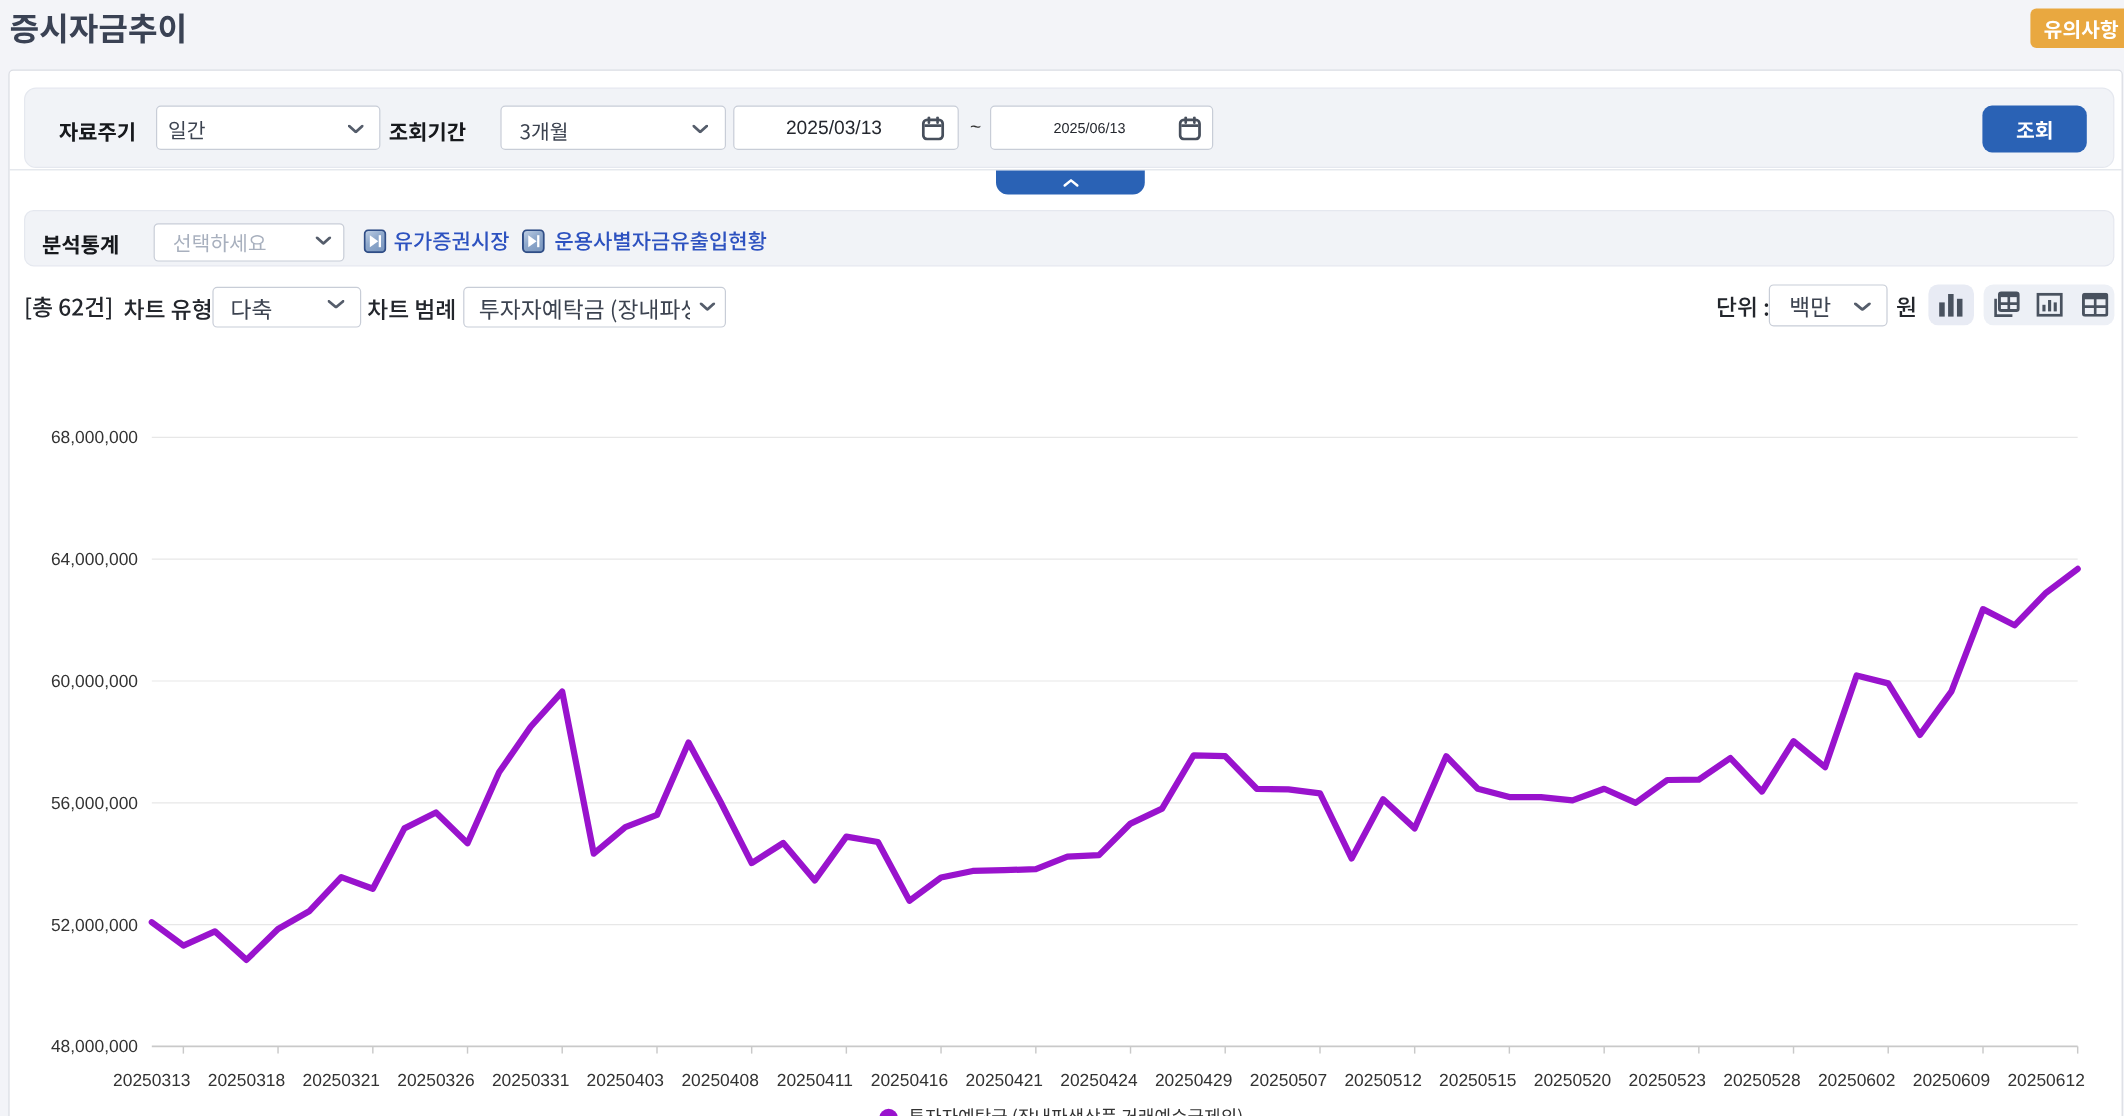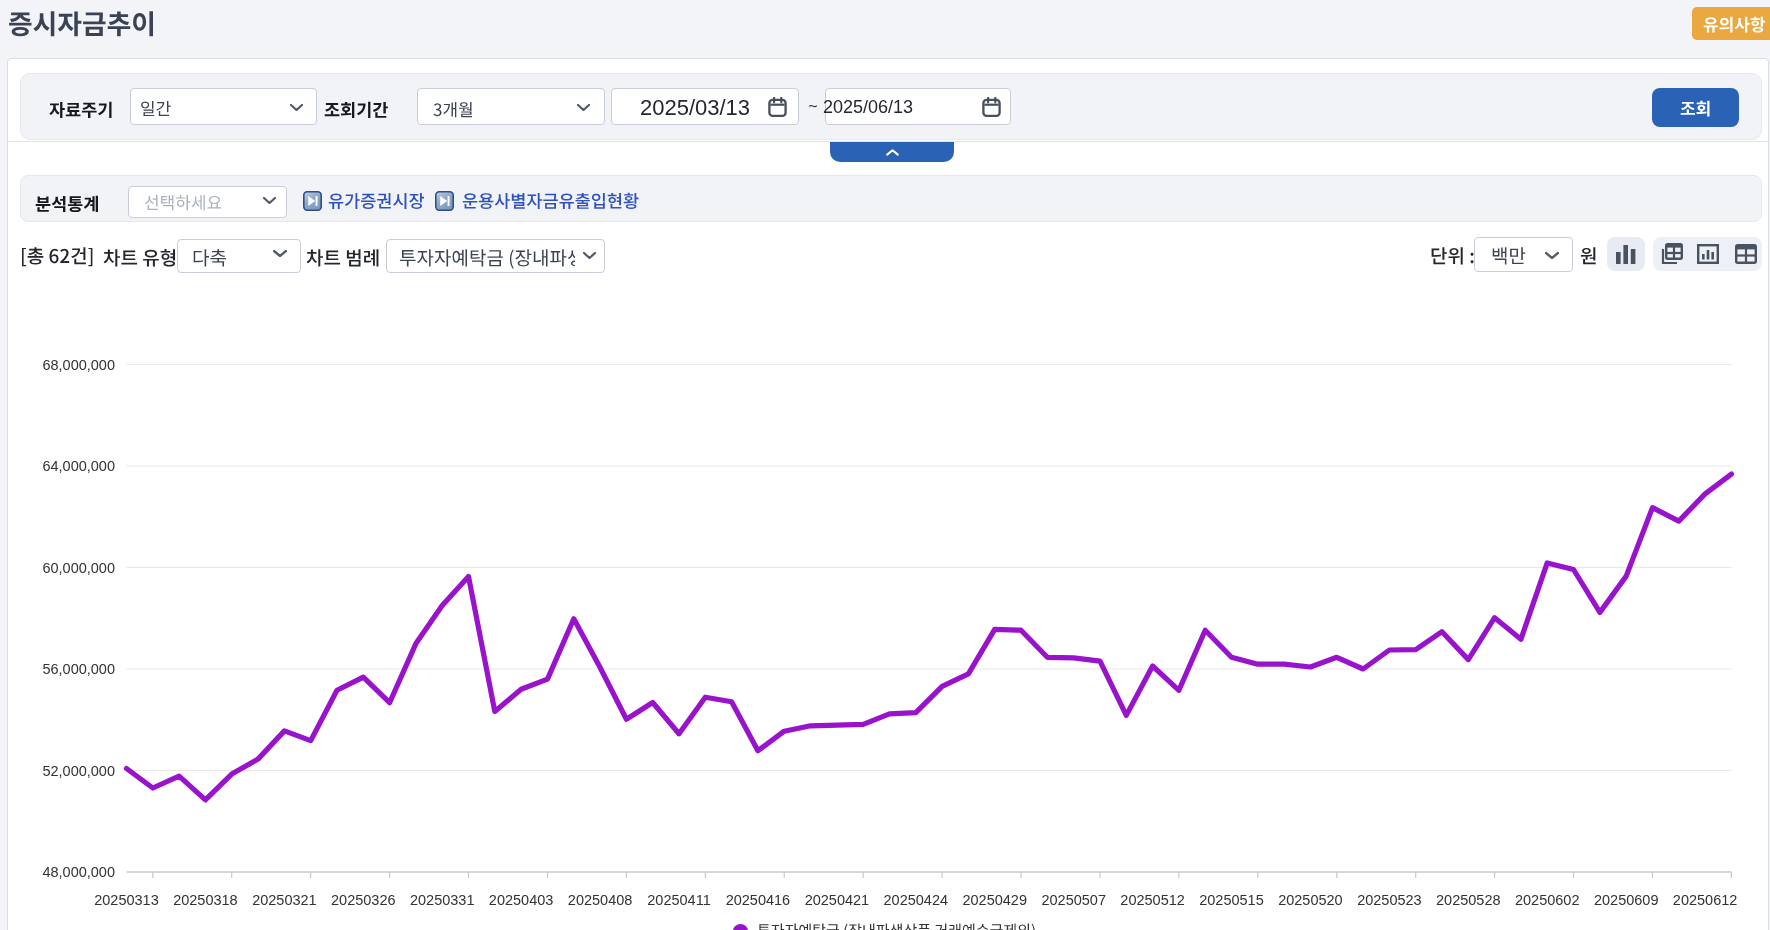--- a/index.html
+++ b/index.html
@@ -28,30 +28,30 @@
     <path d="M0.7 -2.2H15.4V-0.3H0.7ZM6.9 -5.8H9.2V-1.7H6.9ZM6.8 -12.5H8.8V-12.0Q8.8 -10.9 8.5 -10.0Q8.2 -9.1 7.7 -8.3Q7.1 -7.5 6.3 -6.8Q5.5 -6.2 4.5 -5.8Q3.4 -5.3 2.2 -5.1L1.3 -6.9Q2.4 -7.1 3.2 -7.5Q4.1 -7.8 4.8 -8.3Q5.5 -8.8 5.9 -9.4Q6.3 -10.0 6.6 -10.6Q6.8 -11.3 6.8 -12.0ZM7.3 -12.5H9.3V-12.0Q9.3 -11.3 9.5 -10.6Q9.7 -10.0 10.2 -9.4Q10.6 -8.8 11.3 -8.3Q12.0 -7.8 12.9 -7.5Q13.8 -7.2 14.9 -7.0L14.0 -5.2Q12.7 -5.4 11.7 -5.8Q10.6 -6.3 9.8 -6.9Q9.0 -7.5 8.4 -8.3Q7.9 -9.1 7.6 -10.0Q7.3 -10.9 7.3 -12.0ZM1.9 -13.4H14.1V-11.6H1.9Z M20.9 -4.8H23.2V-2.2H20.9ZM28.0 -14.6H30.3V1.6H28.0ZM17.2 -1.1 16.9 -3.0Q18.4 -3.0 20.1 -3.0Q21.8 -3.1 23.7 -3.2Q25.5 -3.3 27.2 -3.5L27.3 -1.8Q25.6 -1.5 23.8 -1.4Q22.0 -1.2 20.3 -1.2Q18.6 -1.1 17.2 -1.1ZM17.2 -12.9H27.0V-11.0H17.2ZM22.1 -10.4Q23.3 -10.4 24.2 -10.0Q25.1 -9.6 25.6 -9.0Q26.1 -8.3 26.1 -7.4Q26.1 -6.5 25.6 -5.8Q25.1 -5.1 24.2 -4.7Q23.3 -4.3 22.1 -4.3Q20.9 -4.3 20.0 -4.7Q19.1 -5.1 18.6 -5.8Q18.1 -6.5 18.1 -7.4Q18.1 -8.3 18.6 -9.0Q19.1 -9.6 20.0 -10.0Q20.9 -10.4 22.1 -10.4ZM22.1 -8.7Q21.3 -8.7 20.8 -8.3Q20.3 -8.0 20.3 -7.4Q20.3 -6.7 20.8 -6.4Q21.3 -6.1 22.1 -6.1Q22.9 -6.1 23.4 -6.4Q23.9 -6.7 23.9 -7.4Q23.9 -8.0 23.4 -8.3Q22.9 -8.7 22.1 -8.7ZM20.9 -14.6H23.3V-11.8H20.9Z M44.1 -14.7H46.4V1.5H44.1ZM39.3 -13.0H41.6Q41.6 -11.1 41.2 -9.4Q40.9 -7.8 40.0 -6.3Q39.2 -4.8 37.8 -3.5Q36.3 -2.2 34.2 -1.2L33.0 -3.0Q35.3 -4.2 36.7 -5.5Q38.1 -6.9 38.7 -8.7Q39.3 -10.4 39.3 -12.6ZM33.8 -13.0H40.4V-11.1H33.8Z M59.4 -14.6H61.8V-3.1H59.4ZM61.1 -10.1H63.9V-8.2H61.1ZM54.9 -13.4H57.4Q57.4 -11.2 56.5 -9.5Q55.6 -7.8 54.0 -6.5Q52.3 -5.3 49.9 -4.6L48.9 -6.5Q50.9 -7.0 52.2 -7.9Q53.6 -8.8 54.2 -9.9Q54.9 -11.0 54.9 -12.3ZM49.6 -13.4H56.2V-11.6H49.6ZM51.3 -0.6H62.3V1.3H51.3ZM51.3 -4.2H53.6V0.2H51.3Z" fill="#17191D"></path>
   </svg>
 <div style="position:absolute;left:417px;top:88px;width:188px;height:37px;background:#fff;border:1px solid #C8CDD7;border-radius:4px;box-sizing:border-box"></div>
 <svg style="position:absolute;left:433px;top:98.5px;overflow:visible" width="42" height="24" viewBox="0 -17.0 42 24">
     <path d="M4.5 0.2Q3.5 0.2 2.8 -0.0Q2.0 -0.3 1.5 -0.7Q0.9 -1.0 0.5 -1.5L1.3 -2.5Q1.8 -1.9 2.6 -1.5Q3.3 -1.1 4.4 -1.1Q5.1 -1.1 5.7 -1.4Q6.3 -1.6 6.6 -2.2Q6.9 -2.7 6.9 -3.4Q6.9 -4.1 6.5 -4.7Q6.2 -5.3 5.3 -5.6Q4.5 -5.9 3.0 -5.9V-7.1Q4.3 -7.1 5.1 -7.4Q5.8 -7.7 6.1 -8.2Q6.5 -8.8 6.5 -9.5Q6.5 -10.4 5.9 -10.9Q5.4 -11.4 4.4 -11.4Q3.6 -11.4 3.0 -11.1Q2.3 -10.7 1.8 -10.2L1.0 -11.2Q1.7 -11.9 2.5 -12.3Q3.4 -12.7 4.4 -12.7Q5.5 -12.7 6.3 -12.3Q7.1 -12.0 7.6 -11.3Q8.1 -10.6 8.1 -9.6Q8.1 -8.4 7.4 -7.7Q6.8 -6.9 5.8 -6.6V-6.5Q6.6 -6.3 7.2 -5.9Q7.8 -5.5 8.1 -4.8Q8.5 -4.2 8.5 -3.3Q8.5 -2.2 7.9 -1.4Q7.4 -0.6 6.5 -0.2Q5.6 0.2 4.5 0.2Z M22.0 -14.1H23.3V1.3H22.0ZM19.5 -7.9H22.4V-6.7H19.5ZM15.5 -12.1H16.9Q16.9 -10.6 16.6 -9.2Q16.3 -7.8 15.6 -6.5Q15.0 -5.2 13.9 -4.0Q12.7 -2.9 11.1 -2.0L10.3 -3.0Q12.2 -4.1 13.4 -5.4Q14.5 -6.8 15.0 -8.4Q15.5 -10.0 15.5 -11.8ZM10.9 -12.1H16.0V-10.9H10.9ZM18.5 -13.6H19.9V0.6H18.5Z M30.0 -7.7H31.5V-5.0H30.0ZM37.1 -14.0H38.5V-5.0H37.1ZM26.0 -7.2 25.9 -8.3Q27.4 -8.3 29.0 -8.3Q30.7 -8.3 32.5 -8.4Q34.2 -8.5 35.9 -8.7L36.0 -7.7Q34.3 -7.5 32.5 -7.4Q30.8 -7.3 29.1 -7.2Q27.5 -7.2 26.0 -7.2ZM28.2 -4.4H38.5V-1.2H29.6V0.5H28.2V-2.2H37.1V-3.4H28.2ZM28.2 0.1H39.0V1.2H28.2ZM34.0 -6.7H37.5V-5.8H34.0ZM30.8 -13.8Q32.0 -13.8 32.8 -13.5Q33.7 -13.2 34.1 -12.7Q34.6 -12.2 34.6 -11.4Q34.6 -10.7 34.1 -10.2Q33.7 -9.7 32.8 -9.4Q32.0 -9.1 30.8 -9.1Q29.7 -9.1 28.8 -9.4Q28.0 -9.7 27.5 -10.2Q27.0 -10.7 27.0 -11.4Q27.0 -12.2 27.5 -12.7Q28.0 -13.2 28.8 -13.5Q29.7 -13.8 30.8 -13.8ZM30.8 -12.8Q29.7 -12.8 29.0 -12.4Q28.4 -12.1 28.4 -11.4Q28.4 -10.8 29.0 -10.5Q29.7 -10.1 30.8 -10.1Q32.0 -10.1 32.6 -10.5Q33.3 -10.8 33.3 -11.4Q33.3 -12.1 32.6 -12.4Q32.0 -12.8 30.8 -12.8Z" fill="#3C4350"></path>
   </svg>
 <svg style="position:absolute;left:576.5px;top:104.0px" width="13" height="7" viewBox="0 0 13 7">
     <path d="M1 1 L6.5 6 L12 1" fill="none" stroke="#555D6B" stroke-width="2.3" stroke-linecap="round" stroke-linejoin="round"></path>
   </svg>
 <div style="position:absolute;left:611px;top:88px;width:188px;height:37px;background:#fff;border:1px solid #C8CDD7;border-radius:4px;box-sizing:border-box"></div>
-<div class="abs" style="left:615px;top:88px;width:160px;height:37px;line-height:39px;text-align:center;font-size:22px;color:#24272e">2025/03/13</div>
+<div class="abs" style="left:615px;top:88px;width:160px;height:37px;line-height:39px;text-align:center;font-size:16px;color:#24272e">2025/03/13</div>
 <svg style="position:absolute;left:768px;top:97px" width="19" height="20" viewBox="0 0 19 20">
     <rect x="1.4" y="2.9" width="16.2" height="16" rx="3.2" fill="none" stroke="#474F5C" stroke-width="2.3"></rect>
     <line x1="6.1" y1="0.9" x2="6.1" y2="5.3" stroke="#474F5C" stroke-width="2.2" stroke-linecap="round"></line>
     <line x1="13.3" y1="0.9" x2="13.3" y2="5.3" stroke="#474F5C" stroke-width="2.2" stroke-linecap="round"></line>
     <line x1="2.4" y1="7.7" x2="16.6" y2="7.7" stroke="#474F5C" stroke-width="2.2"></line>
   </svg>
 <div class="abs" style="left:803px;top:88px;width:20px;height:37px;line-height:38px;text-align:center;font-size:16px;color:#333">~</div>
 <div style="position:absolute;left:825px;top:88px;width:186px;height:37px;background:#fff;border:1px solid #C8CDD7;border-radius:4px;box-sizing:border-box"></div>
-<div class="abs" style="left:788px;top:88px;width:160px;height:37px;line-height:39px;text-align:center;font-size:18px;color:#24272e">2025/06/13</div>
+<div class="abs" style="left:828px;top:88px;width:160px;height:37px;line-height:39px;text-align:center;font-size:12px;color:#24272e">2025/06/13</div>
 <svg style="position:absolute;left:981.8px;top:97px" width="19" height="20" viewBox="0 0 19 20">
     <rect x="1.4" y="2.9" width="16.2" height="16" rx="3.2" fill="none" stroke="#474F5C" stroke-width="2.3"></rect>
     <line x1="6.1" y1="0.9" x2="6.1" y2="5.3" stroke="#474F5C" stroke-width="2.2" stroke-linecap="round"></line>
     <line x1="13.3" y1="0.9" x2="13.3" y2="5.3" stroke="#474F5C" stroke-width="2.2" stroke-linecap="round"></line>
     <line x1="2.4" y1="7.7" x2="16.6" y2="7.7" stroke="#474F5C" stroke-width="2.2"></line>
   </svg>
 <div class="abs" style="left:1652px;top:88px;width:87px;height:39px;background:#2A62B5;border-radius:8px"></div>
 <svg style="position:absolute;left:1680px;top:98.0px;overflow:visible" width="33" height="24" viewBox="0 -17.0 33 24">
     <path d="M0.7 -2.1H15.0V-0.3H0.7ZM6.7 -5.6H9.0V-1.6H6.7ZM6.6 -12.2H8.5V-11.6Q8.5 -10.6 8.3 -9.7Q8.0 -8.8 7.4 -8.0Q6.9 -7.3 6.1 -6.6Q5.3 -6.0 4.3 -5.6Q3.3 -5.2 2.1 -4.9L1.2 -6.7Q2.3 -6.9 3.2 -7.2Q4.0 -7.6 4.7 -8.1Q5.3 -8.5 5.7 -9.1Q6.2 -9.7 6.4 -10.3Q6.6 -11.0 6.6 -11.6ZM7.1 -12.2H9.0V-11.6Q9.0 -11.0 9.2 -10.3Q9.4 -9.7 9.9 -9.1Q10.3 -8.6 11.0 -8.1Q11.6 -7.6 12.5 -7.3Q13.4 -7.0 14.4 -6.8L13.6 -5.0Q12.3 -5.2 11.3 -5.7Q10.3 -6.1 9.5 -6.7Q8.7 -7.3 8.2 -8.1Q7.6 -8.8 7.4 -9.7Q7.1 -10.6 7.1 -11.6ZM1.9 -13.0H13.7V-11.2H1.9Z M20.3 -4.7H22.6V-2.1H20.3ZM27.2 -14.2H29.5V1.5H27.2ZM16.7 -1.1 16.4 -2.9Q17.8 -2.9 19.5 -3.0Q21.2 -3.0 23.0 -3.1Q24.7 -3.2 26.4 -3.4L26.6 -1.8Q24.8 -1.5 23.1 -1.3Q21.4 -1.2 19.7 -1.1Q18.1 -1.1 16.7 -1.1ZM16.7 -12.5H26.2V-10.7H16.7ZM21.4 -10.1Q22.6 -10.1 23.5 -9.7Q24.4 -9.4 24.9 -8.7Q25.4 -8.0 25.4 -7.2Q25.4 -6.3 24.9 -5.6Q24.4 -4.9 23.5 -4.6Q22.6 -4.2 21.4 -4.2Q20.3 -4.2 19.4 -4.6Q18.5 -4.9 18.0 -5.6Q17.5 -6.3 17.5 -7.2Q17.5 -8.0 18.0 -8.7Q18.5 -9.4 19.4 -9.7Q20.3 -10.1 21.4 -10.1ZM21.4 -8.4Q20.7 -8.4 20.2 -8.1Q19.7 -7.8 19.7 -7.2Q19.7 -6.5 20.2 -6.2Q20.7 -5.9 21.4 -5.9Q22.2 -5.9 22.7 -6.2Q23.2 -6.5 23.2 -7.2Q23.2 -7.8 22.7 -8.1Q22.2 -8.4 21.4 -8.4ZM20.3 -14.2H22.6V-11.5H20.3Z" fill="#ffffff"></path>
   </svg>

